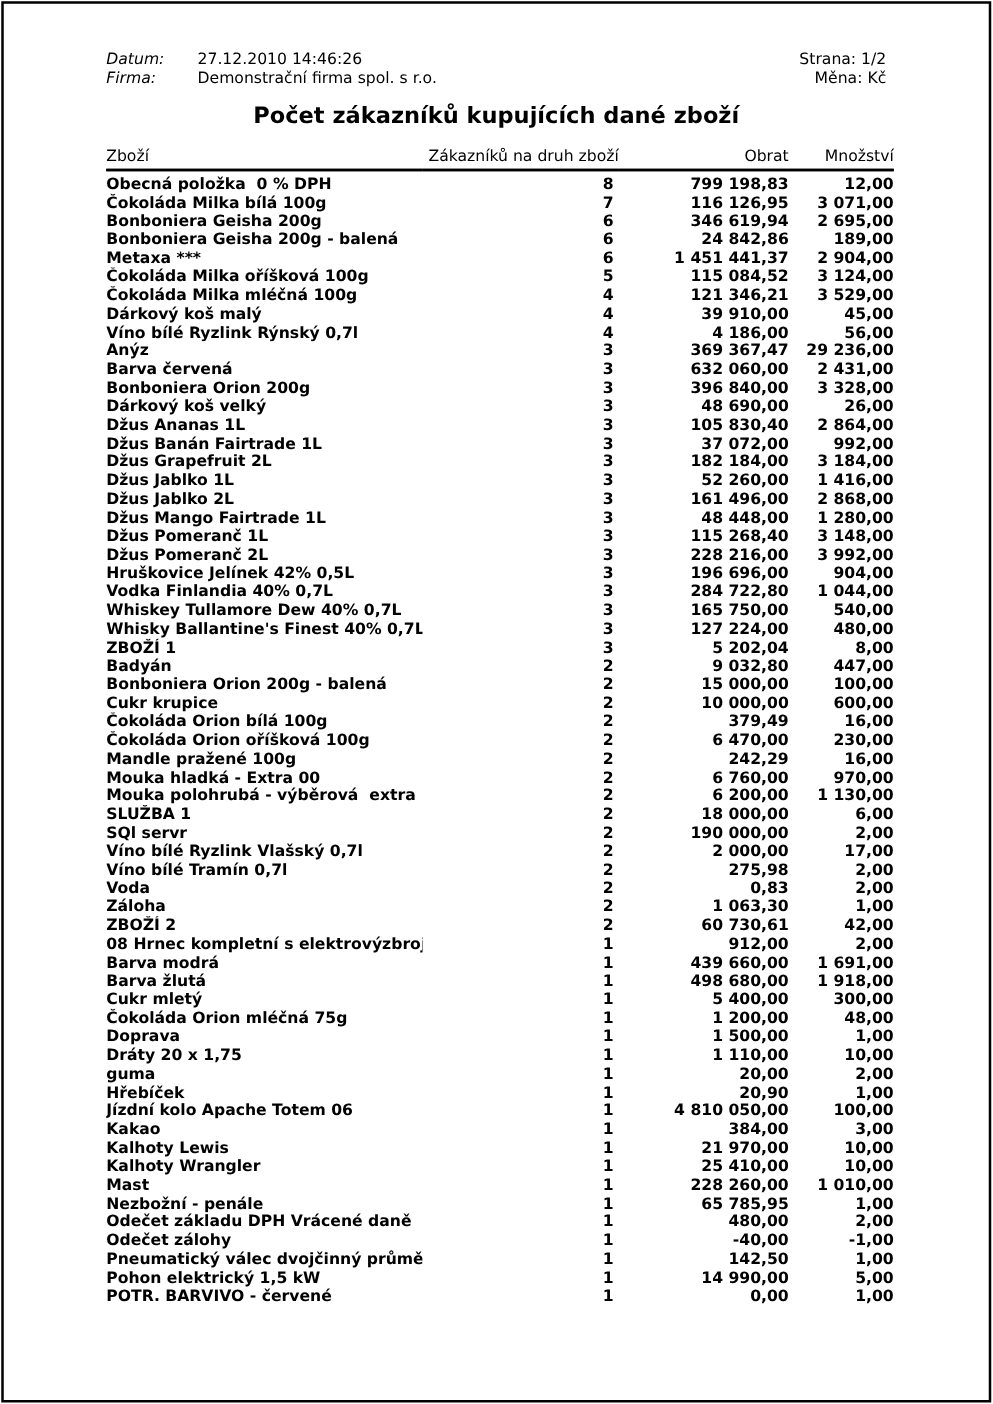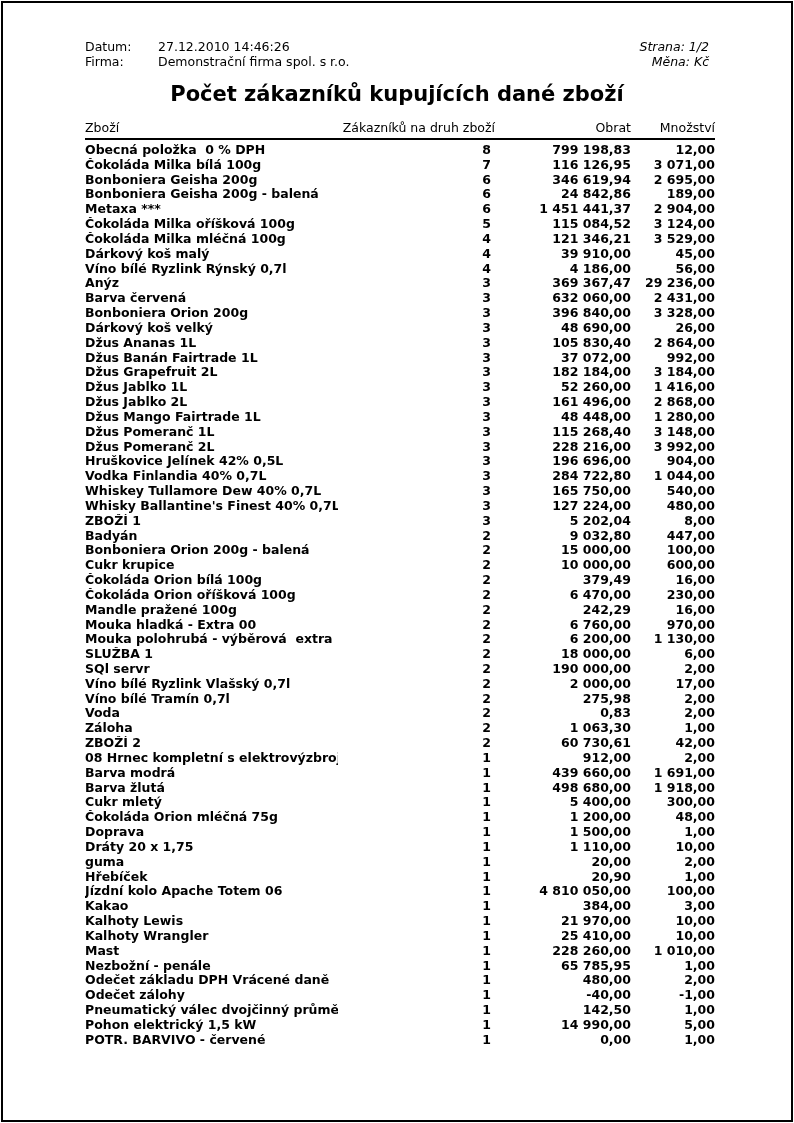--- a/index.html
+++ b/index.html
@@ -17,25 +17,25 @@
     background: #ffffff;
   }
   .report-header {
     margin: 36px 82px 0 82px;
     display: flex;
     justify-content: space-between;
     font-size: 12.5px;
     line-height: 15px;
   }
   .hdr-left .hdr-row { display: flex; }
-  .hdr-left .hdr-label { width: 73px; }
-  .hdr-right { text-align: right; font-style: italic; }
+  .hdr-left .hdr-label { width: 73px; font-style: italic; }
+  .hdr-right { text-align: right; }
   .page-title {
     text-align: center;
-    font-size: 21px;
+    font-size: 18px;
     font-weight: bold;
     margin-top: 13px;
     letter-spacing: 0px;
   }
   table.goods-table {
     margin: 14px 0 0 82px;
     width: 630px;
     border-collapse: collapse;
     table-layout: fixed;
   }

